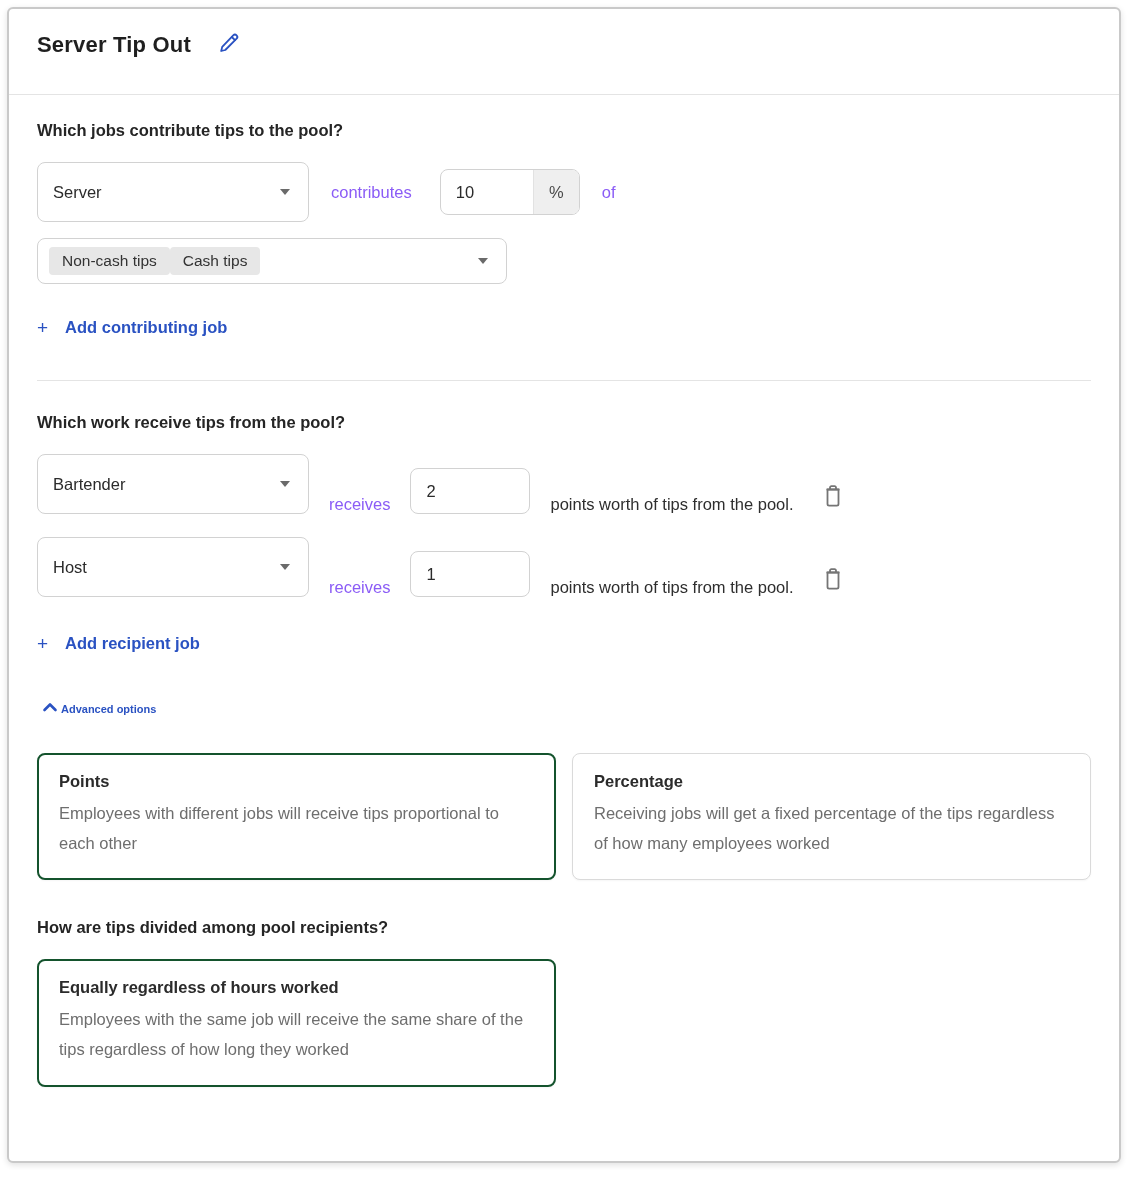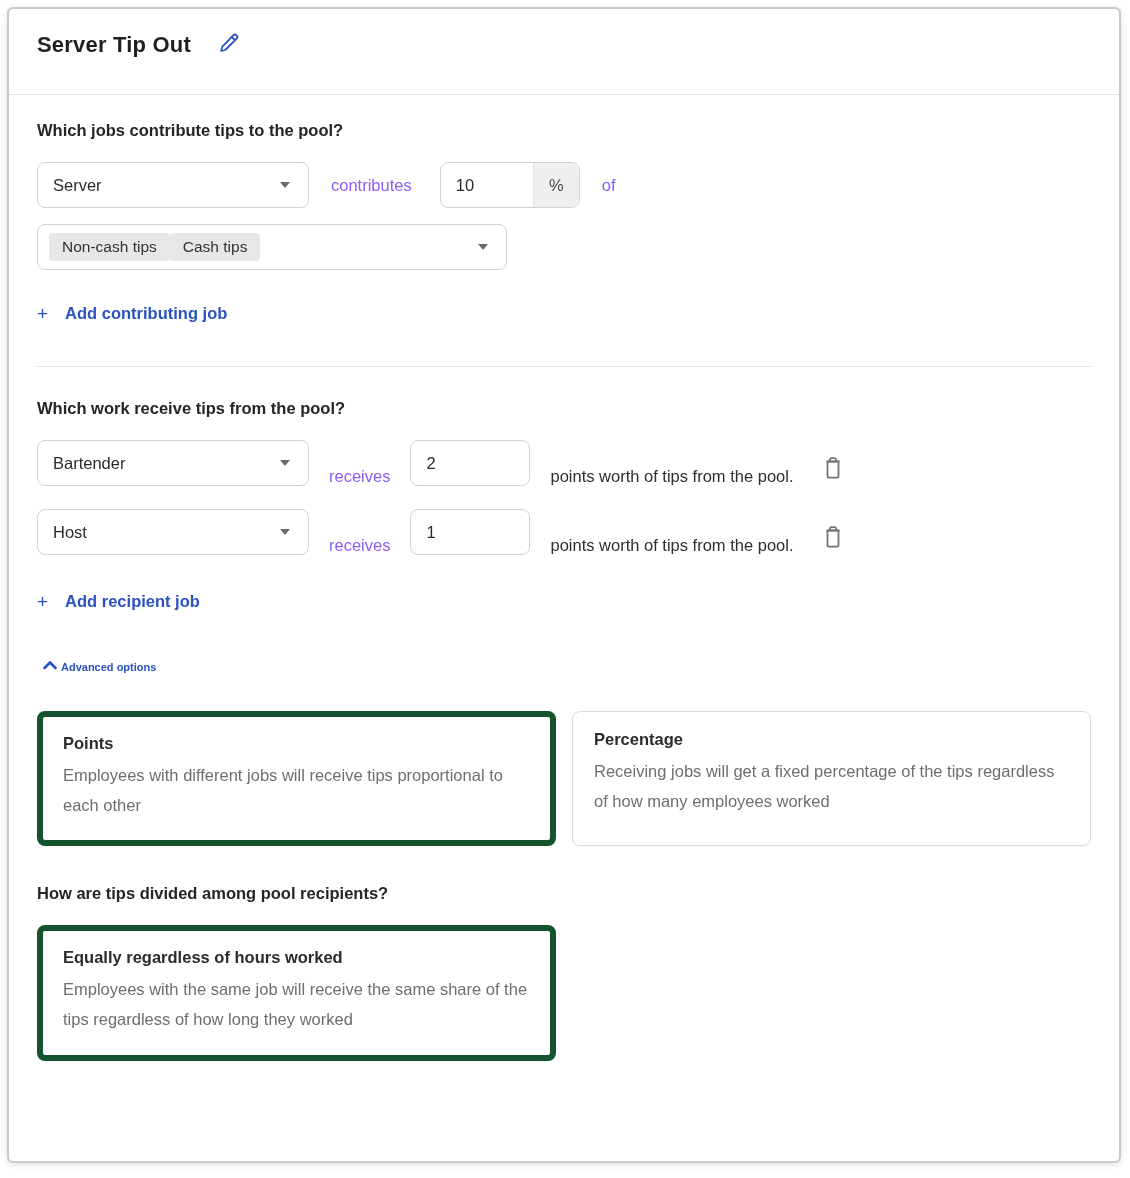--- a/index.html
+++ b/index.html
@@ -44,21 +44,21 @@
     margin-bottom: 22px;
   }
 
   .row { display: flex; align-items: center; gap: 22px; margin-bottom: 16px; }
 
   .select {
     display: flex;
     align-items: center;
     justify-content: space-between;
     width: 272px;
-    height: 46px;
+    height: 60px;
     padding: 0 18px 0 15px;
     border: 1px solid #d2d2d2;
     border-radius: 8px;
     background: #fff;
     font-size: 16.5px;
     color: #2b2b2b;
     cursor: pointer;
   }
   .caret-down {
     width: 0; height: 0;
@@ -174,21 +174,21 @@
   }
   .card {
     border: 1px solid #dadada;
     border-radius: 8px;
     padding: 18px 21px 21px 21px;
     background: #fff;
     box-shadow: 0 1px 2px rgba(0,0,0,0.04);
     cursor: pointer;
   }
   .card.selected {
-    border: 6px solid #14532d;
+    border: 2px solid #14532d;
     padding: 17px 20px 20px 20px;
   }
   .card-title {
     font-size: 16.5px;
     font-weight: 700;
     color: #2b2b2b;
     margin-bottom: 8px;
   }
   .card-desc {
     font-size: 16.5px;

